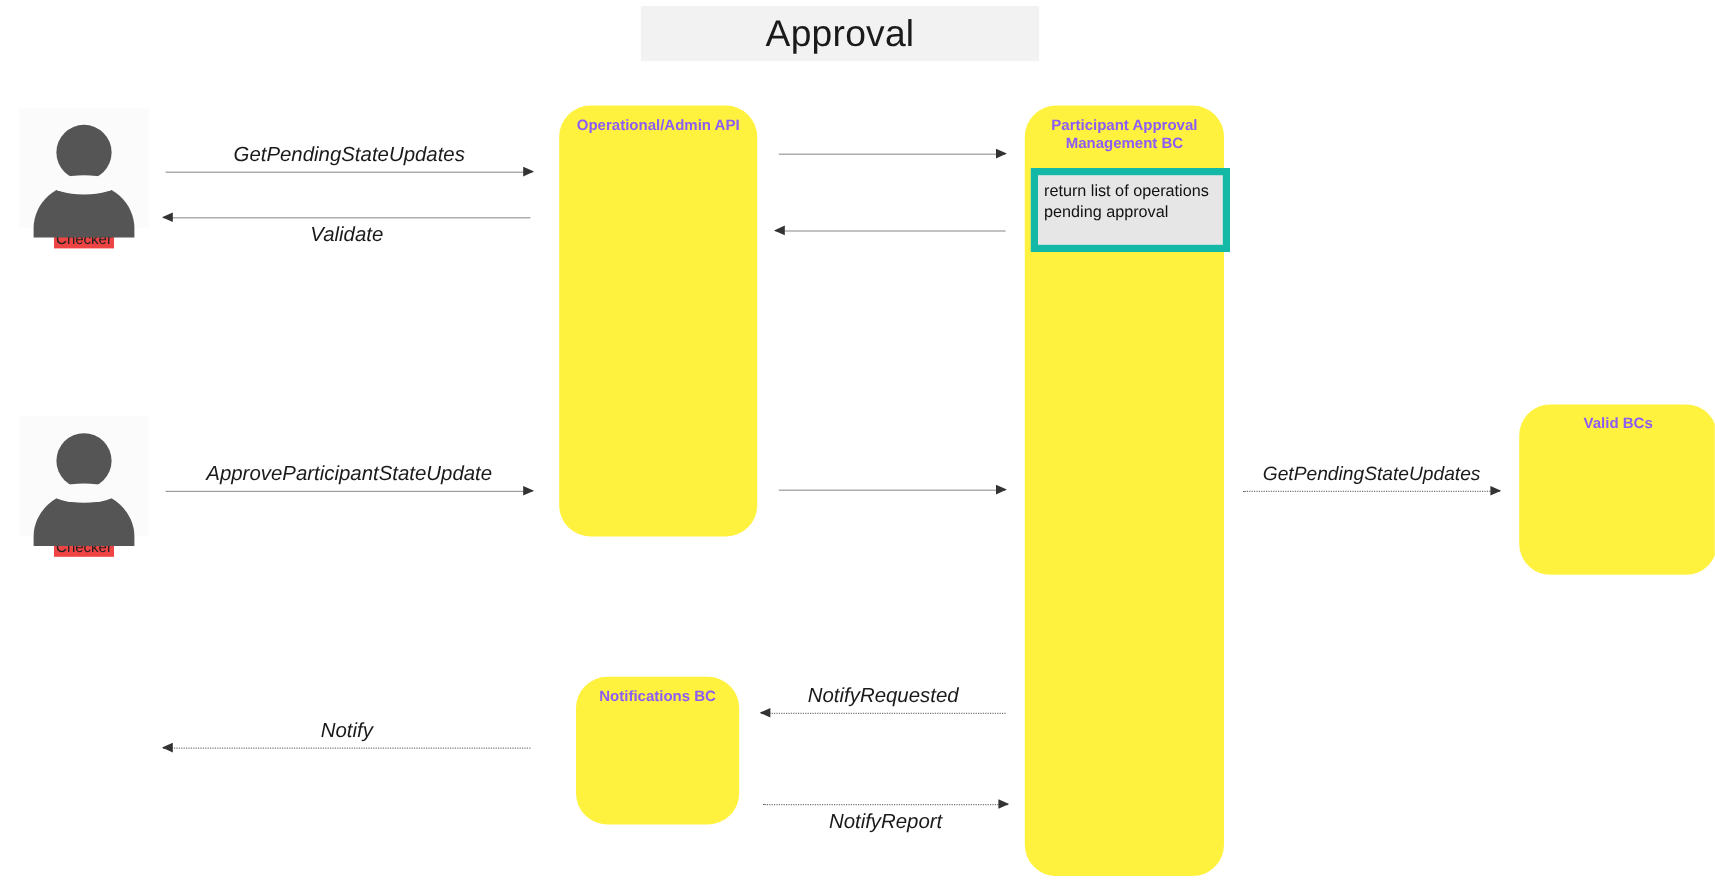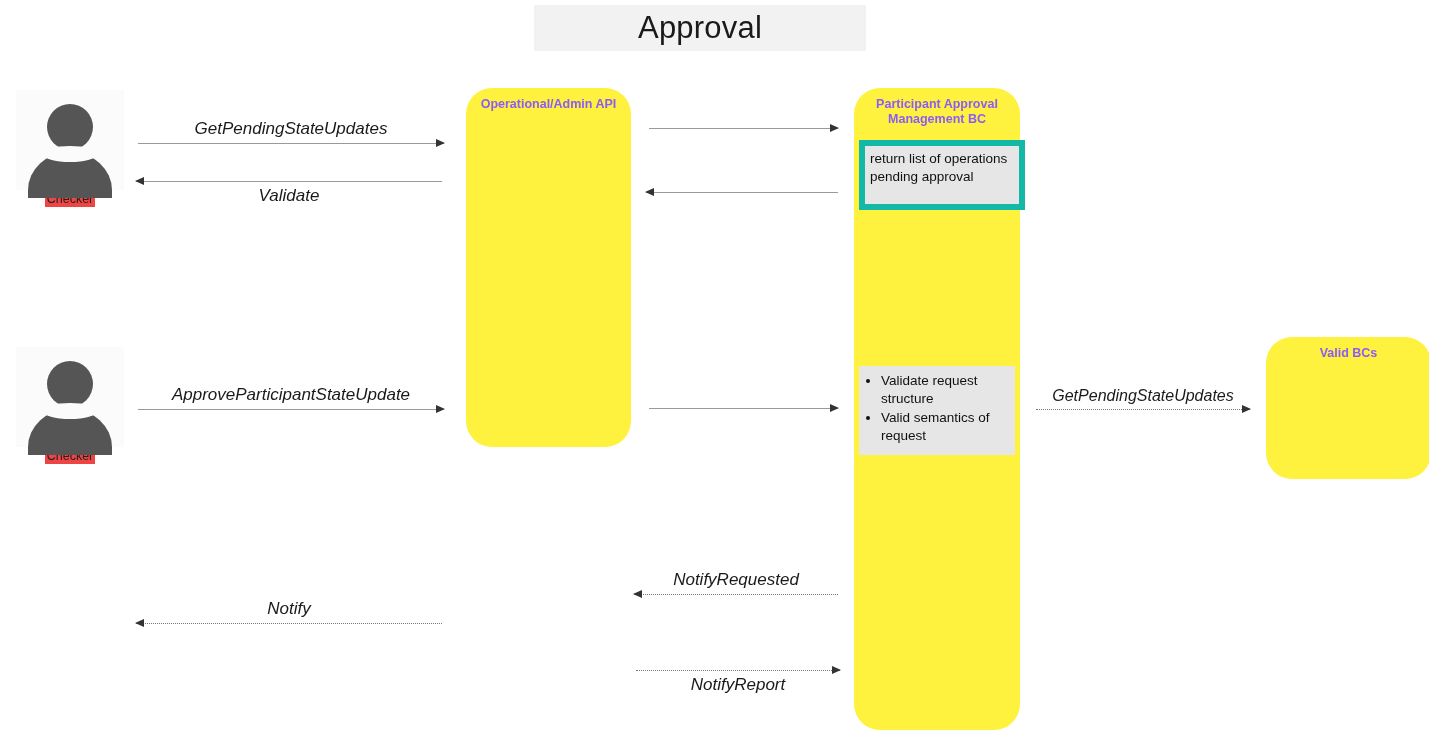--- a/index.html
+++ b/index.html
@@ -130,31 +130,28 @@
   </div>
 
   <div class="lifeline round-top round-bottom" style="left:838px;top:88px;width:166px;height:642px;">
     <div class="lifeline-title">Participant Approval Management BC</div>
   </div>
 
   <div class="lifeline round-all" style="left:1250px;top:337px;width:165px;height:142px;">
     <div class="lifeline-title">Valid BCs</div>
   </div>
 
+  <div class="lifeline round-all" style="left:464px;top:564px;width:136px;height:123px;">
+    <div class="lifeline-title">Notifications BC</div>
+  </div>
 
   <div class="note bordered" style="left:843px;top:140px;width:154px;height:58px;">
     <span class="note-text">return list of operations pending approval</span>
   </div>
 
-  <div class="note" style="left:843px;top:366px;width:156px;height:89px;">
-    <ul>
-      <li>Validate request structure</li>
-      <li>Valid semantics of request</li>
-    </ul>
-  </div>
 
   <div class="msg" style="left:122px;top:143px;width:306px;">
     <div class="line"></div>
     <div class="head-right"></div>
     <div class="msg-label above">GetPendingStateUpdates</div>
   </div>
 
   <div class="msg" style="left:633px;top:128px;width:189px;">
     <div class="line"></div>
     <div class="head-right"></div>

